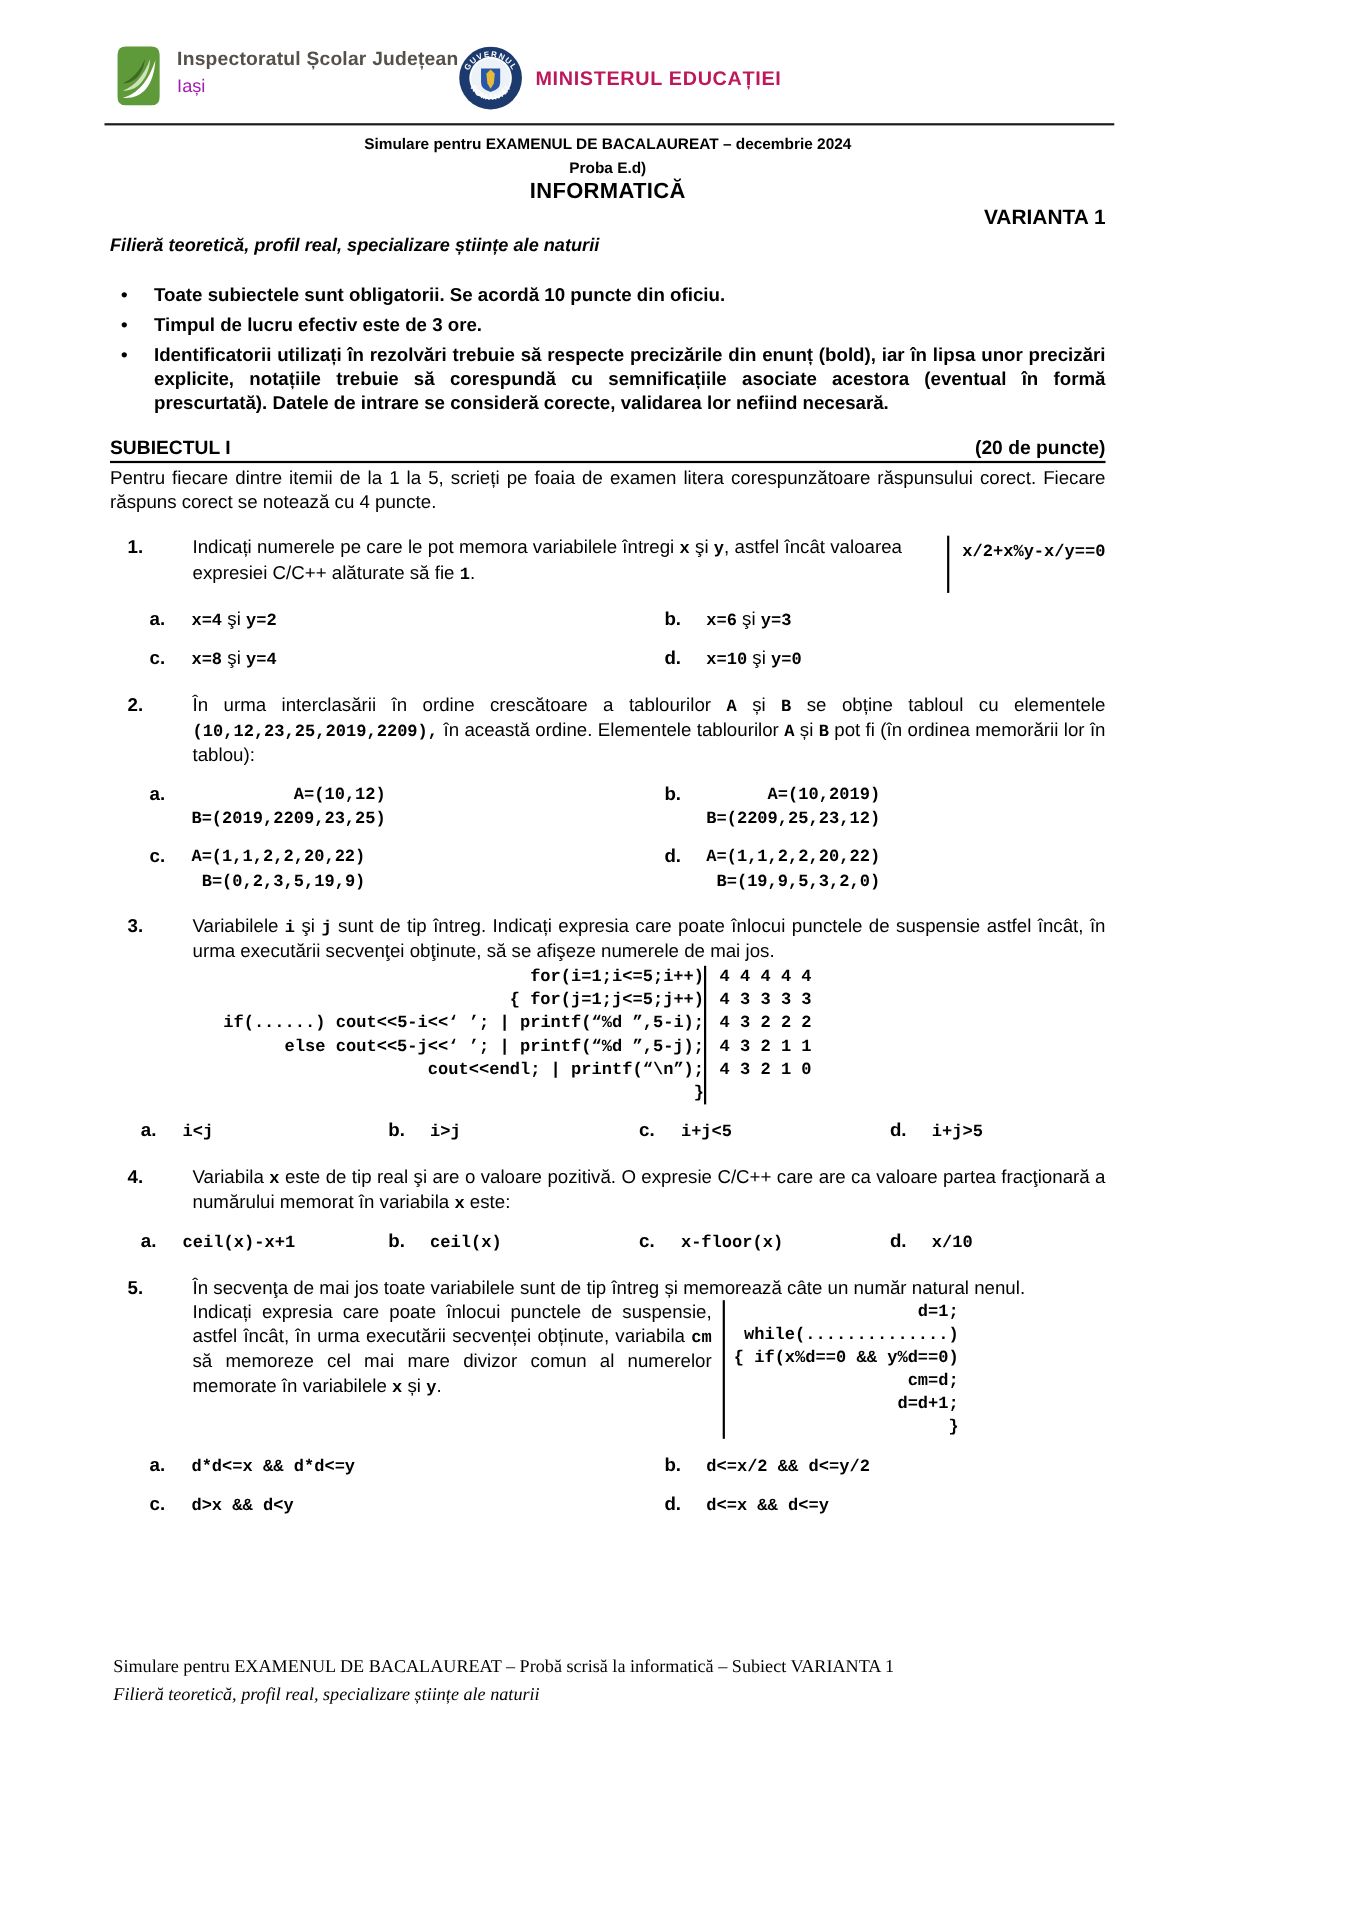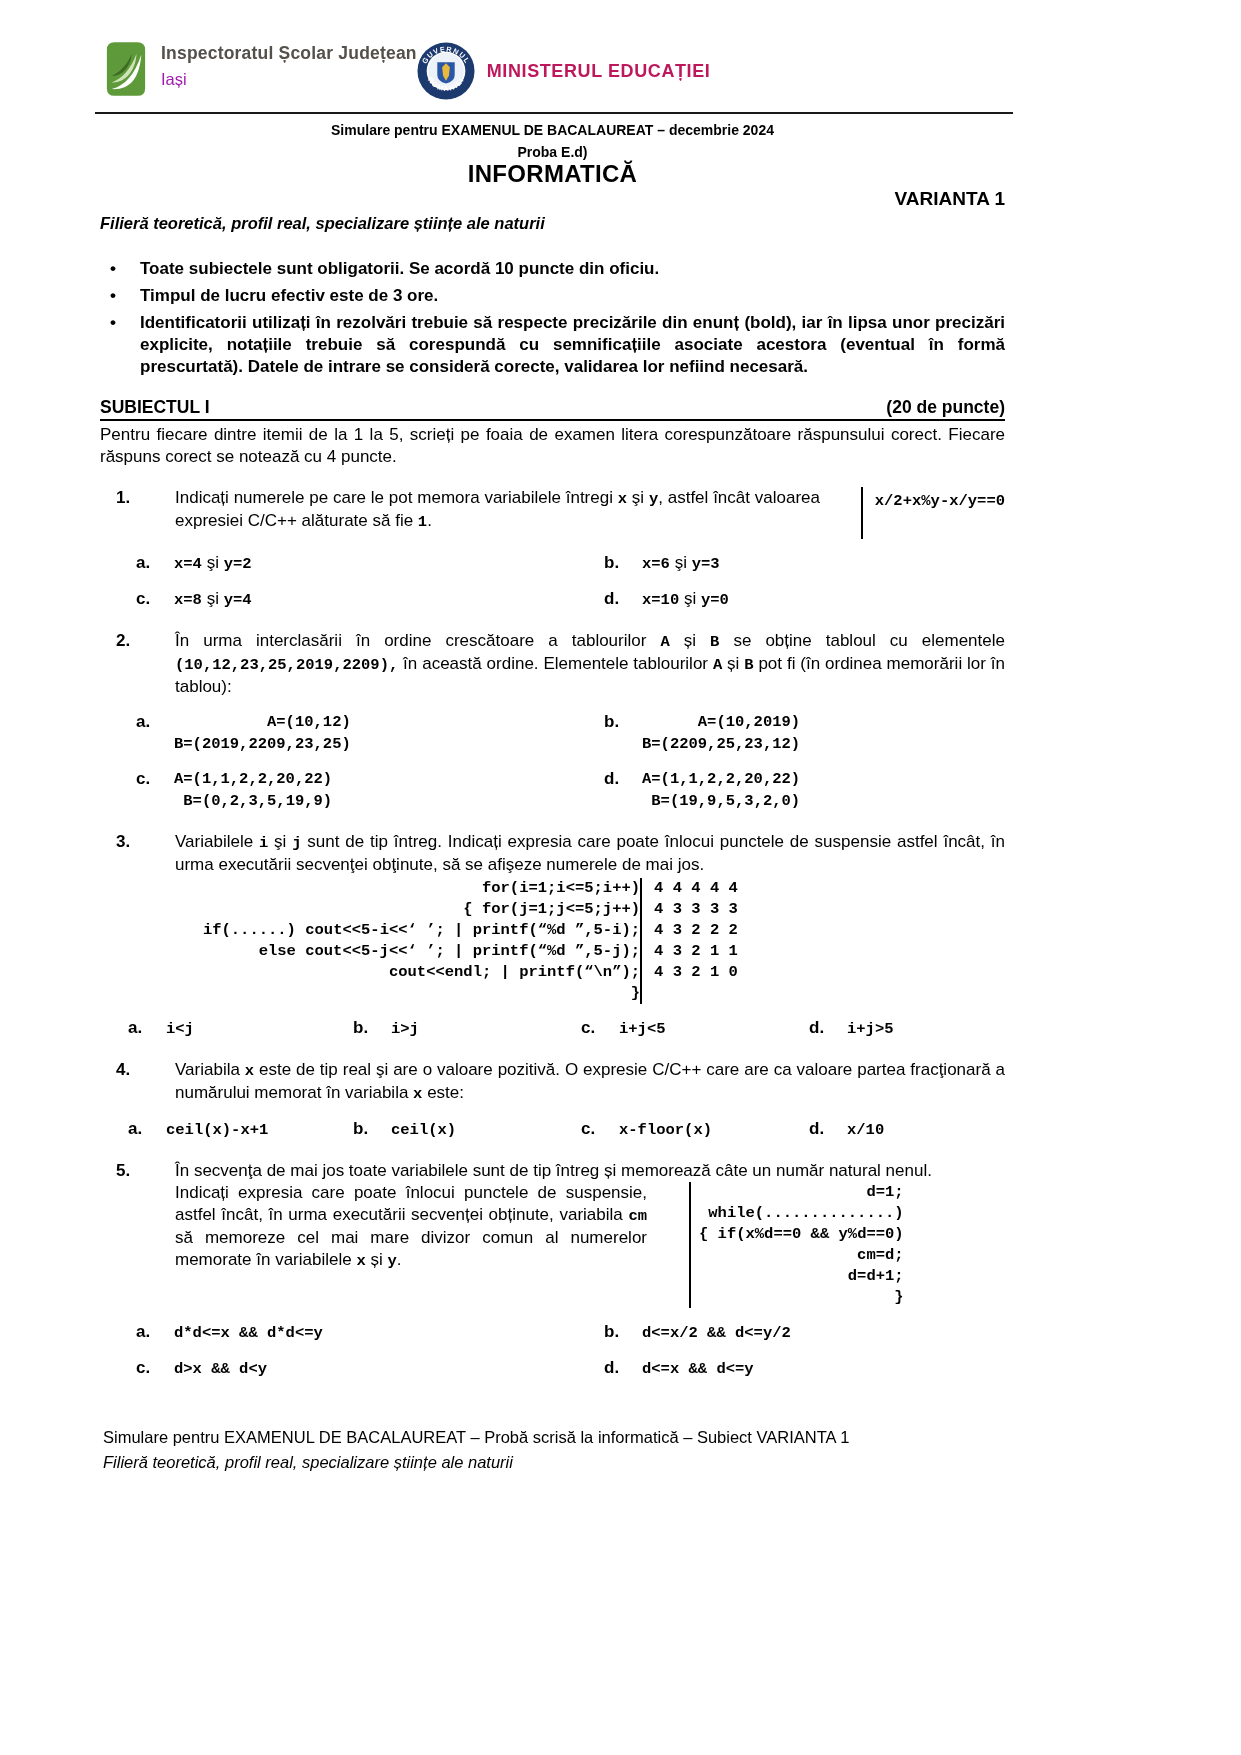--- a/index.html
+++ b/index.html
@@ -15,21 +15,21 @@
   .isj-org{font-weight:bold;font-size:17.5px;color:#54504a;letter-spacing:.2px;margin-top:2px;}
   .isj-city{font-size:16.5px;color:#a21caf;margin-top:4px;}
   .logo-right{display:flex;align-items:center;gap:12px;margin-top:2px;}
   .ministry-name{font-weight:bold;font-size:18px;color:#be185d;letter-spacing:.6px;}
   .crest-text{font-size:7.5px;fill:#fff;font-family:"Liberation Sans",sans-serif;letter-spacing:1.2px;font-weight:bold;}
   .header-rule{border-top:2px solid #1a1a1a;margin:6px -8px 0 -5px;}
 
   
   .title-block{text-align:center;margin-top:5px;}
   .t1{font-weight:bold;font-size:14px;}
-  .t2{font-weight:bold;font-size:24px;letter-spacing:.3px;}
+  .t2{font-weight:bold;font-size:20px;letter-spacing:.3px;}
   .variant{text-align:right;font-weight:bold;font-size:19px;margin-top:3px;}
   .profile{font-weight:bold;font-style:italic;font-size:16.5px;margin-top:2px;}
 
   
   .notes{margin-top:24px;}
   .note{display:flex;margin-bottom:5px;}
   .bullet{width:40px;padding-left:10px;box-sizing:border-box;font-weight:bold;flex:none;}
   .note-text{flex:1;font-weight:bold;text-align:justify;}
 
   
@@ -54,26 +54,26 @@
   .answers-2col{display:grid;grid-template-columns:468px 1fr;row-gap:13px;margin-left:36px;}
   .answers-4col{display:grid;grid-template-columns:225px 228px 228px 1fr;margin-left:28px;}
   .ans{display:flex;align-items:flex-start;}
   .ans-letter{width:38px;flex:none;font-weight:bold;}
   .ans-lines{line-height:22px;}
 
   .code-output-row{display:flex;margin-top:2px;}
   .code-block{line-height:21px;margin-top:2px;}
   .output-block{margin:3px 40px 0 auto;border-left:2px solid #000;padding-left:12px;line-height:21px;}
 
-  .q5-cols{display:flex;gap:32px;}
+  .q5-cols{display:flex;}
   .q5-text{width:482px;flex:none;padding-right:10px;box-sizing:border-box;}
   .q5-code{border-left:2px solid #000;padding-left:8px;margin-top:2px;}
 
   
-  .footer{position:absolute;left:103px;right:236px;top:1426px;font-size:16.5px;}
+  .footer{position:absolute;left:103px;right:236px;top:1504px;font-size:16.5px;font-family:Liberation Serif, serif;}
   .footer-line2{font-style:italic;margin-top:3px;}
 </style>
 </head>
 <body>
 
 <div class="page">
 
   <header class="header">
     <div class="logo-left">
       <svg class="isj-icon" viewBox="0 0 46 60" width="44" height="58">

